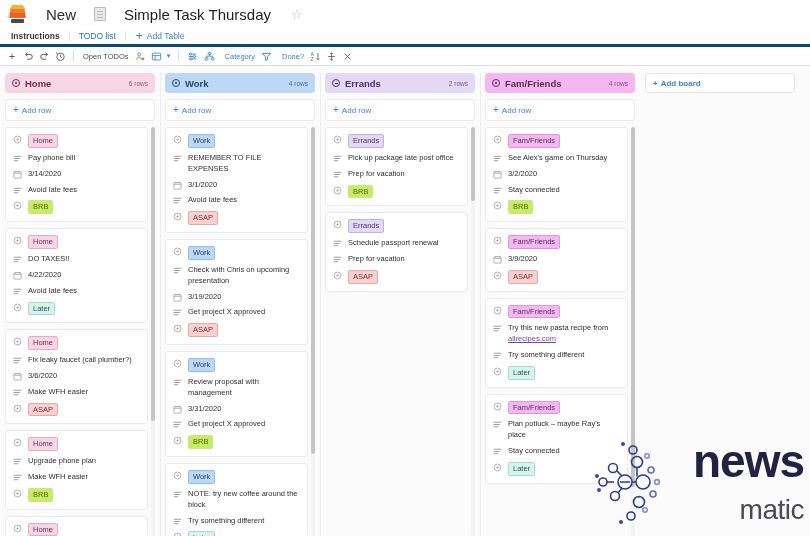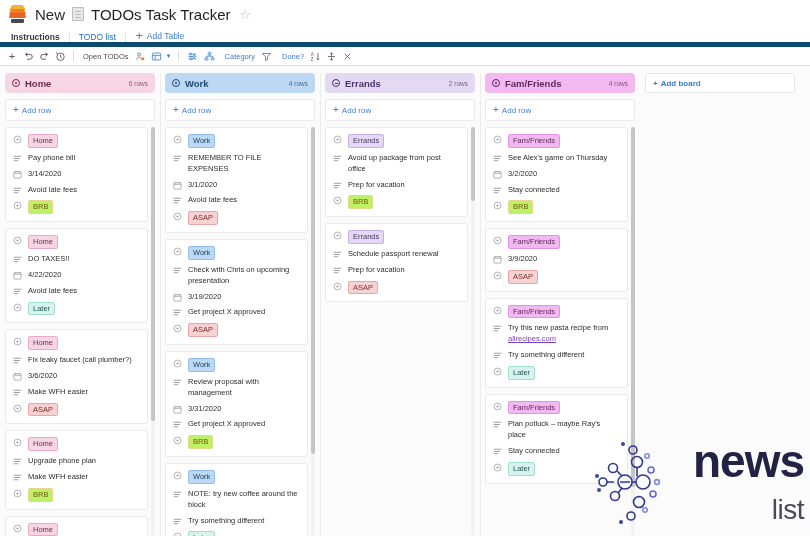--- a/index.html
+++ b/index.html
@@ -12,21 +12,21 @@
     -webkit-font-smoothing: antialiased;
   }
 
   
   .titlebar {
     height: 28px;
     display: flex;
     align-items: center;
     padding: 0 8px;
     background: #ffffff;
-    gap: 7px;
+    gap: 18px;
   }
   .app-logo { width: 20px; height: 18px; flex: 0 0 auto; position: relative; }
   .app-logo .l1, .app-logo .l2, .app-logo .l3 {
     position: absolute; left: 1px; width: 17px; height: 5px;
     border-radius: 1px;
   }
   .app-logo .l1 { top: 0px;  background: #f5b335; transform: skewX(0deg); clip-path: polygon(20% 0,80% 0,100% 100%,0 100%); }
   .app-logo .l2 { top: 4px;  background: #ef8022; clip-path: polygon(12% 0,88% 0,100% 100%,0 100%); }
   .app-logo .l3 { top: 8px;  background: #e8622a; clip-path: polygon(6% 0,94% 0,100% 100%,0 100%); }
   .app-logo .base { position: absolute; bottom: 0; left: 3px; width: 13px; height: 4px; background:#4a4a4a; border-radius:1px;}
@@ -40,22 +40,22 @@
     content:''; position:absolute; left:2px; top:3px; right:2px; height:1px;
     background:#bcbcbc; box-shadow: 0 3px 0 #bcbcbc, 0 6px 0 #bcbcbc;
   }
   .title-doc { font-size: 15px; color: #1f1f1f; }
   .star-icon { font-size: 13px; color: #b8b8b8; margin-left: 2px; }
 
   
   .tabbar {
     height: 19px;
     display: flex;
-    align-items: flex-end;
-    border-bottom: 5px solid #0c4a6e;
+    align-items: center;
+    border-bottom: 3px solid #0c4a6e;
     background: #fff;
     padding-left: 2px;
   }
   .tab {
     font-size: 8.5px;
     display: flex; align-items: center;
     padding: 0 9px;
     color: #3a3a3a;
     font-weight: bold;
     border-right: 1px solid #e4e4e4;
@@ -232,21 +232,21 @@
 
 <div class="titlebar">
   <div class="app-logo">
     <div class="l1"></div>
       <div class="l2"></div>
       <div class="l3"></div>
       <div class="base"></div>
   </div>
   <span class="title-new">New</span>
   <span class="doc-icon"></span>
-  <span class="title-doc">TODOs Task Tracker</span>
+  <span class="title-doc">Simple Task Thursday</span>
   <span class="star-icon">☆</span>
 </div>
 
 <div class="tabbar">
   <div class="tab">
     <span>Instructions</span>
   </div>
   <div class="tab active">
     <span>TODO list</span>
   </div>
@@ -753,21 +753,21 @@
                 </svg>
               </span>
               <span class="pill c-err-p">Errands</span>
             </div>
             <div class="field">
               <span class="fico">
                 <svg width="9" height="9" viewBox="0 0 12 12" fill="none" stroke="#9a9a9a" stroke-width="1.3" stroke-linecap="round">
                   <path d="M1.5 3h9M1.5 6h7M1.5 9h5"></path>
                 </svg>
               </span>
-              <span class="fval">Avoid up package from post office</span>
+              <span class="fval">Pick up package late post office</span>
             </div>
             <div class="field">
               <span class="fico">
                 <svg width="9" height="9" viewBox="0 0 12 12" fill="none" stroke="#9a9a9a" stroke-width="1.3" stroke-linecap="round">
                   <path d="M1.5 3h9M1.5 6h7M1.5 9h5"></path>
                 </svg>
               </span>
               <span class="fval">Prep for vacation</span>
             </div>
             <div class="field">
@@ -1017,16 +1017,16 @@
       </g>
       <g fill="#3b47a8">
         <circle cx="6" cy="44" r="2"></circle>
           <circle cx="8" cy="58" r="2"></circle>
         <circle cx="30" cy="90" r="2"></circle>
           <circle cx="32" cy="12" r="2"></circle>
       </g>
     </svg>
     <div class="wm-text">
       <div class="wm-news">news</div>
-      <div class="wm-matic">list</div>
+      <div class="wm-matic">matic</div>
     </div>
   </div>
 </div>
 
 </body></html>

